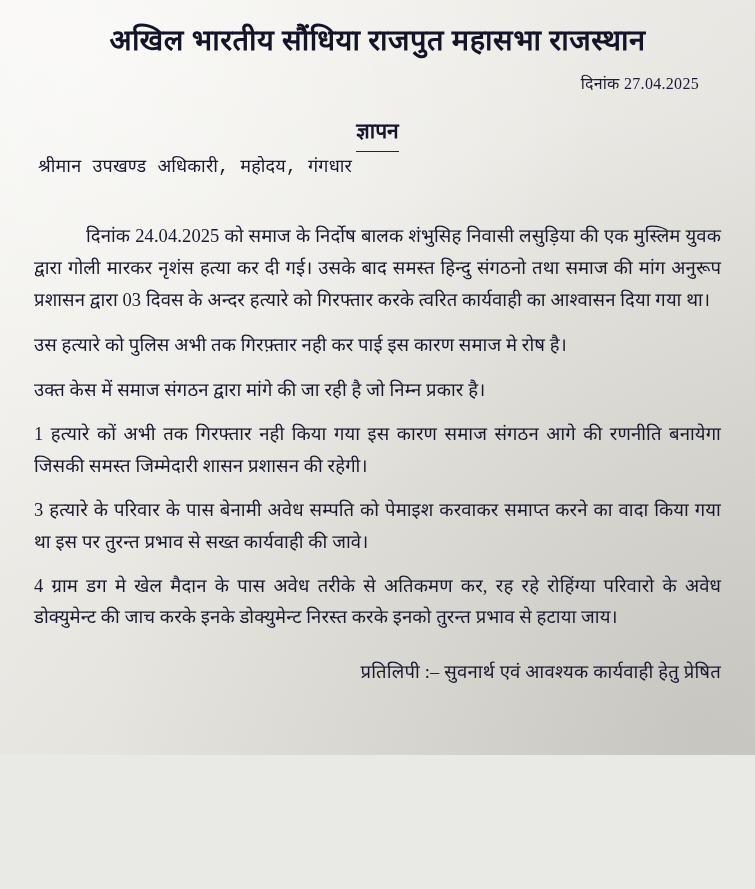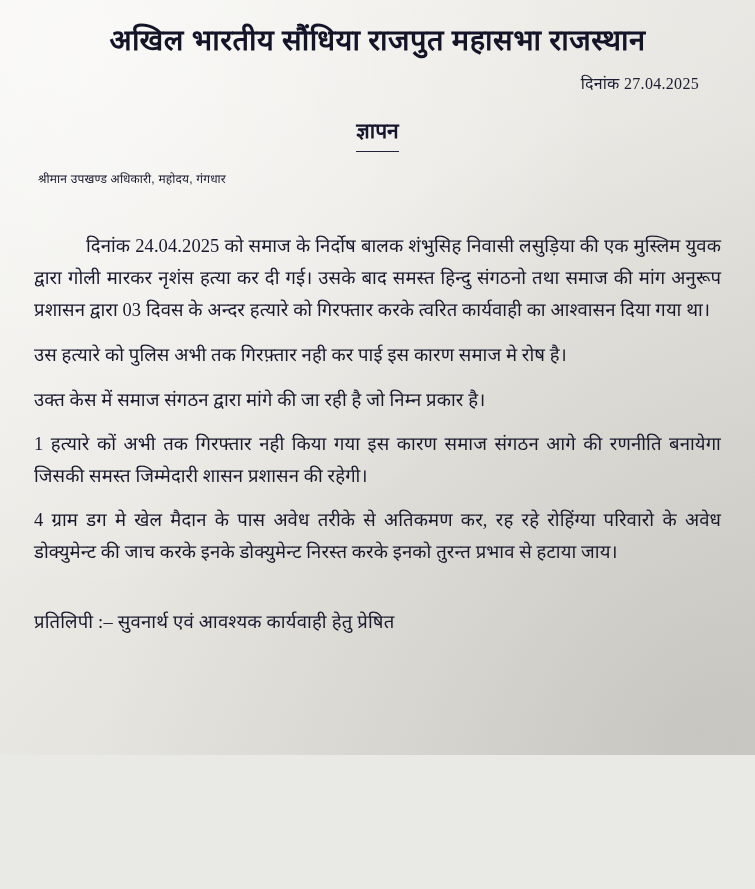--- a/index.html
+++ b/index.html
@@ -61,23 +61,23 @@
     font-size: 21px;
     font-weight: bold;
     margin: 22px 0 0 0;
     color: #15152b;
   }
   .subject .underline {
     border-bottom: 1.6px solid #22223a;
     padding-bottom: 8px;
   }
   .addressee {
-    font-family: Liberation Sans, sans-serif;
-    font-size: 12px;
-    margin: 26px 0 0 4px;
+    font-family: Liberation Mono, monospace;
+    font-size: 18px;
+    margin: 9px 0 0 4px;
     color: #1a1a30;
     letter-spacing: 0.2px;
   }
   .gap {
     height: 44px;
   }
   .para {
     font-family: "Liberation Serif", serif;
     font-size: 18.5px;
     line-height: 1.72;
@@ -89,22 +89,23 @@
   .para.first {
     text-indent: 52px;
   }
   .para.item {
     margin-bottom: 12px;
   }
   .closing {
     font-family: "Liberation Serif", serif;
     font-size: 18.5px;
     color: #19192e;
-    margin-top: 39px;
+    margin-top: 24px;
     letter-spacing: 0.2px;
+    text-align: right;
   }
 </style>
 </head>
 <body>
 
 <div class="page">
   <div class="content">
 
     <div class="heading">अखिल भारतीय सौंधिया राजपुत महासभा राजस्थान</div>
 
@@ -119,18 +120,19 @@
 
     <div class="addressee">श्रीमान उपखण्ड अधिकारी, महोदय, गंगधार</div>
 
     <div class="gap"></div>
 
     <p class="para first">दिनांक 24.04.2025 को समाज के निर्दोष बालक शंभुसिह निवासी लसुड़िया की एक मुस्लिम युवक द्वारा गोली मारकर नृशंस हत्या कर दी गई। उसके बाद समस्त हिन्दु संगठनो तथा समाज की मांग अनुरूप प्रशासन द्वारा 03 दिवस के अन्दर हत्यारे को गिरफ्तार करके त्वरित कार्यवाही का आश्वासन दिया गया था।</p>
     <p class="para">उस हत्यारे को पुलिस अभी तक गिरफ़्तार नही कर पाई इस कारण समाज मे रोष है।</p>
     <p class="para">उक्त केस में समाज संगठन द्वारा मांगे की जा रही है जो निम्न प्रकार है।</p>
 
     <p class="para item">1 हत्यारे कों अभी तक गिरफ्तार नही किया गया इस कारण समाज संगठन आगे की रणनीति बनायेगा जिसकी समस्त जिम्मेदारी शासन प्रशासन की रहेगी।</p>
+    <p class="para item">3 हत्यारे के परिवार के पास बेनामी अवेध सम्पति को पेमाइश करवाकर समाप्त करने का वादा किया गया था इस पर तुरन्त प्रभाव से सख्त कार्यवाही की जावे।</p>
     <p class="para item">4 ग्राम डग मे खेल मैदान के पास अवेध तरीके से अतिकमण कर, रह रहे रोहिंग्या परिवारो के अवेध डोक्युमेन्ट की जाच करके इनके डोक्युमेन्ट निरस्त करके इनको तुरन्त प्रभाव से हटाया जाय।</p>
 
     <div class="closing">प्रतिलिपी :– सुवनार्थ एवं आवश्यक कार्यवाही हेतु प्रेषित</div>
 
   </div>
 </div>
 
 </body></html>

